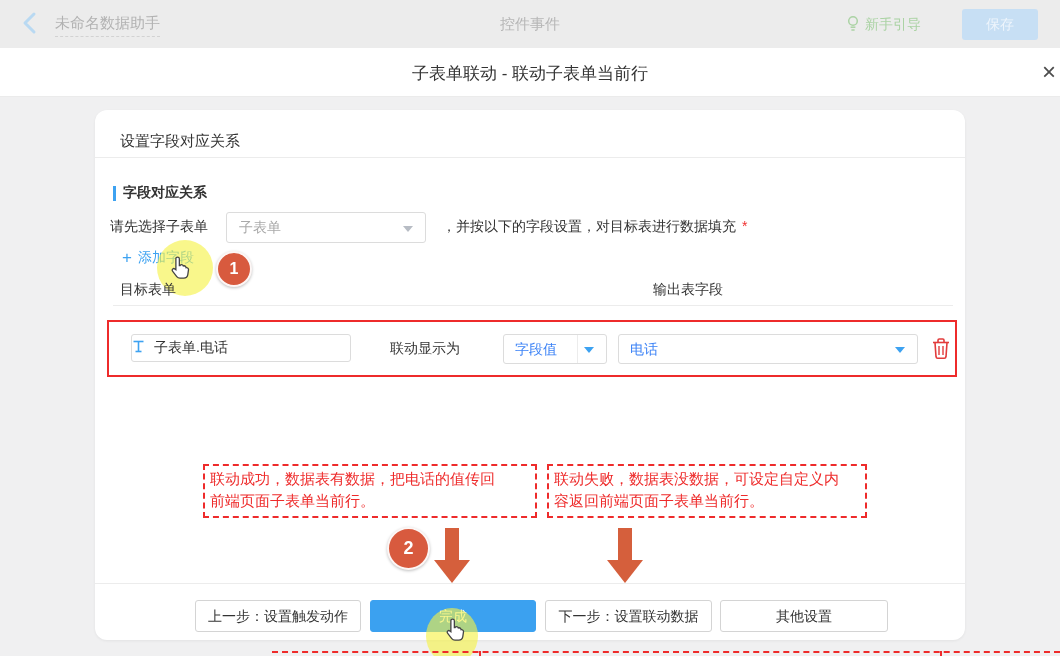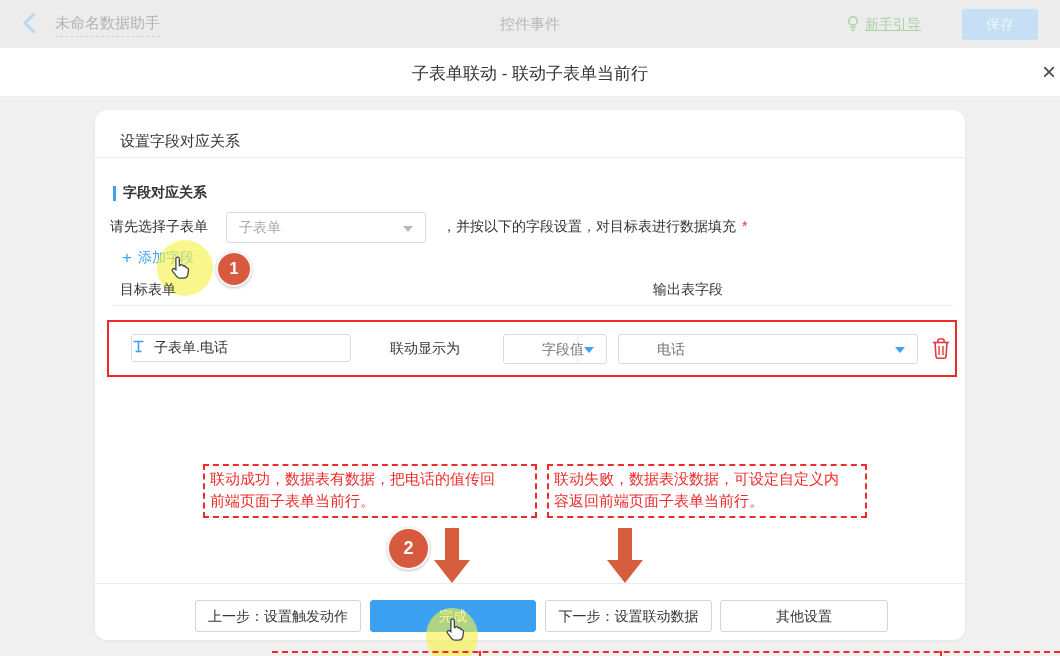--- a/index.html
+++ b/index.html
@@ -6,21 +6,21 @@
   html,body { background:#f0f0f1; }
   body { font-family:"Liberation Sans","DejaVu Sans",sans-serif; }
   .screen { position:relative; width:1060px; height:656px; background:#f0f0f1; overflow:hidden; }
 
   
   .topbar { position:absolute; left:0; top:0; width:1060px; height:56px; background:#ececec; border-bottom:1px solid #dedede; }
   .back-btn { position:absolute; left:18px; top:9px; width:26px; height:28px; cursor:pointer; }
   .back-btn svg { display:block; }
   .app-title { position:absolute; left:55px; top:14px; font-size:15px; color:#b2b2b2; border-bottom:1px dashed #d2d2d2; padding-bottom:3px; }
   .center-title { position:absolute; left:50%; transform:translateX(-50%); top:15px; font-size:15px; color:#b6b6b6; }
-  .guide { position:absolute; left:846px; top:15px; display:flex; align-items:center; gap:5px; color:#abd3a4; font-size:14px; cursor:pointer;text-decoration:underline; }
+  .guide { position:absolute; left:846px; top:15px; display:flex; align-items:center; gap:5px; color:#abd3a4; font-size:14px; cursor:pointer; }
   .save-btn { position:absolute; left:962px; top:9px; width:76px; height:31px; background:#c7dff4; color:#eef5fc; font-size:14px; text-align:center; line-height:31px; border-radius:3px; cursor:pointer; }
 
   
   .titlebar { position:absolute; left:0; top:48px; width:1060px; height:49px; background:#ffffff; border-bottom:1px solid #ebebeb; }
   .modal-title { position:absolute; left:0; right:0; top:14px; text-align:center; font-size:17px; font-weight:500; color:#333; }
   .close-btn { position:absolute; left:1034px; top:8px; width:30px; height:32px; font-size:24px; color:#4d4d4d; text-align:center; line-height:32px; cursor:pointer; }
 
   
   .card { position:absolute; left:95px; top:110px; width:870px; height:530px; background:#fff; border-radius:12px; box-shadow:0 1px 3px rgba(0,0,0,.06); }
   .card-header { position:absolute; left:25px; top:22px; font-size:15px; color:#333; }
@@ -44,21 +44,21 @@
   .col-target { position:absolute; left:25px; top:171px; font-size:14px; color:#333; }
   .col-output { position:absolute; left:558px; top:171px; font-size:14px; color:#333; }
   .div-2 { position:absolute; left:18px; top:195px; width:840px; height:1px; background:#ececec; }
 
   
   .red-row { position:absolute; left:12px; top:210px; width:850px; height:57px; border:2px solid #ee2b2b; }
   .t-input { position:absolute; left:36px; top:224px; width:220px; height:28px; border:1px solid #dcdcdc; border-radius:3px; display:flex; align-items:center; padding-left:0; gap:9px; background:#fff; }
   .t-input .txt { font-size:14px; color:#333; }
   .mid-label { position:absolute; left:295px; top:230px; font-size:14px; color:#333; }
   .sel { position:absolute; border:1px solid #dcdcdc; border-radius:3px; background:#fff; cursor:pointer; height:30px; }
-  .sel .val { position:absolute; left:11px; top:6px; font-size:14px; color:#737373; white-space:nowrap;margin-left:27px; }
+  .sel .val { position:absolute; left:11px; top:6px; font-size:14px; color:#3b82f6; white-space:nowrap; }
   .sel-type { left:408px; top:224px; width:104px; }
   .sel-type .arrow-zone { position:absolute; right:0; top:0; width:29px; height:28px; border-left:1px solid #ececec; }
   .sel-output { left:523px; top:224px; width:300px; }
   .trash-btn { position:absolute; left:836px; top:227px; width:22px; height:24px; cursor:pointer; }
 
   
   .note { position:absolute; top:354px; height:54px; border:2px dashed #ee2b2b; color:#ee2b2b; font-size:15px; line-height:22px; padding:2px 5px 0 5px; }
   .note-left { left:108px; width:334px; }
   .note-right { left:452px; width:320px; }
 

